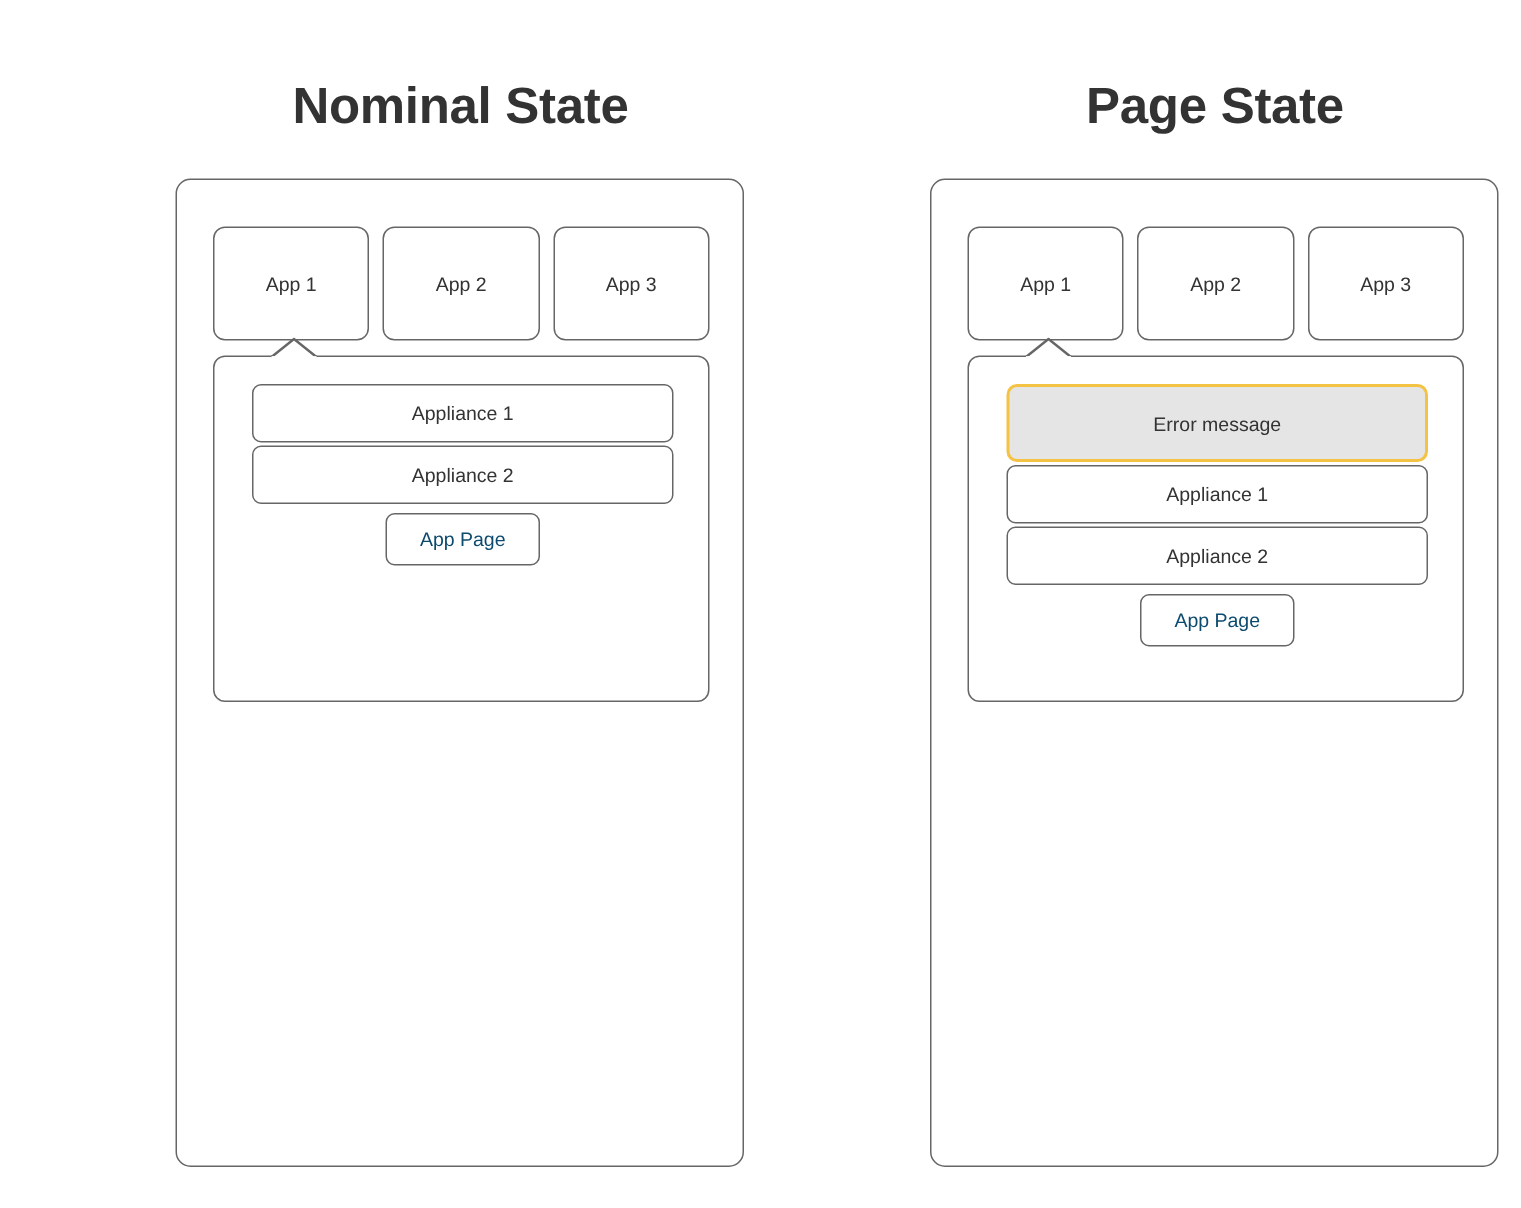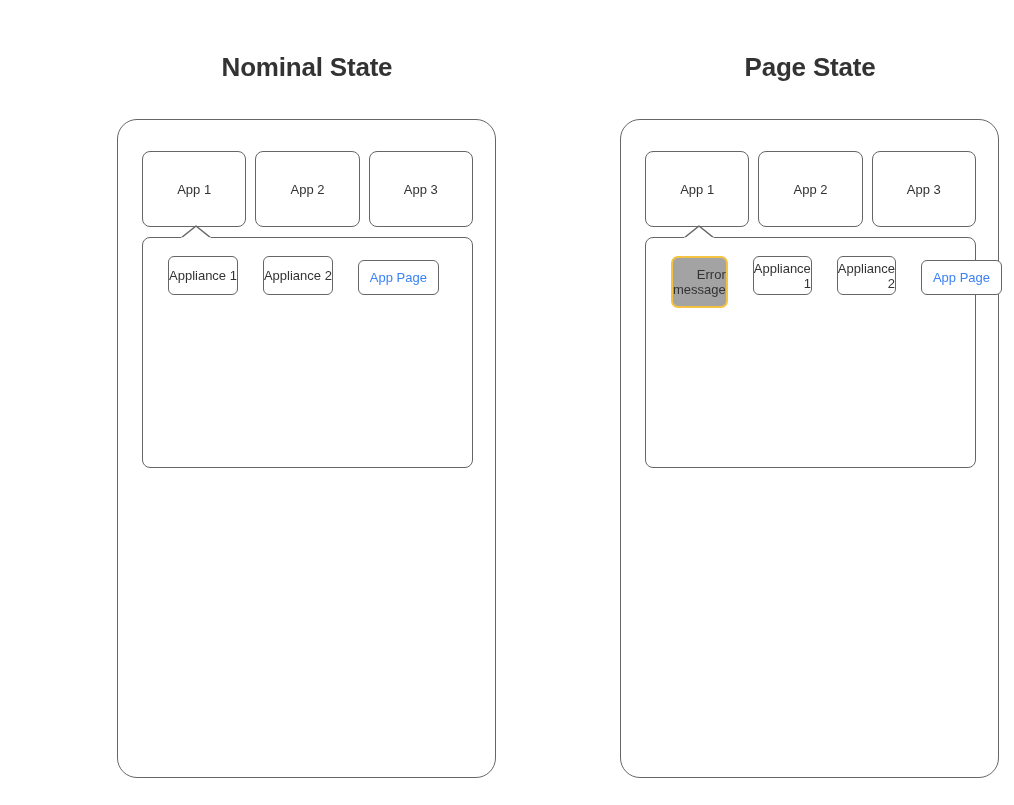--- a/index.html
+++ b/index.html
@@ -28,36 +28,36 @@
   }
   .diagram.nominal { left: 117px; width: 380px; }
   .diagram.error   { left: 620px; width: 380px; }
 
   .state-title {
     position: absolute;
     top: 52px;
     left: 0;
     width: 380px;
     text-align: center;
-    font-size: 26px;
+    font-size: 34px;
     font-weight: bold;
     color: #333333;
     letter-spacing: -0.2px;
     white-space: nowrap;
   }
 
   
   .device-frame {
     position: absolute;
     top: 119px;
     left: 0;
     width: 379px;
     height: 659px;
     border: 1.6px solid #666666;
-    border-radius: 20px;
+    border-radius: 10px;
     background: #ffffff;
     box-sizing: border-box;
   }
 
   
   .app-tabs {
     position: absolute;
     top: 31px;
     left: 24px;
     width: 331px;
@@ -101,63 +101,62 @@
     height: 14px;
     overflow: visible;
   }
 
   .panel-inner {
     position: absolute;
     top: 18px;
     left: 25px;
     width: 281px;
     display: flex;
-    flex-direction: row;
+    flex-direction: column;
     align-items: stretch;
-    gap: 25px;
-    text-align: right;
+    gap: 2px;
   }
 
   .list-row {
     height: 39px;
     border: 1.6px solid #666666;
     border-radius: 6px;
     background: #ffffff;
     display: flex;
     align-items: center;
     justify-content: center;
     font-size: 13px;
     color: #333333;
     box-sizing: border-box;
   }
 
   .list-row.error-row {
     height: 52px;
     border: 2px solid #f5c344;
-    background: #a3a3a3;
+    background: #e5e5e5;
     border-radius: 7px;
     color: #333333;
   }
 
   .app-page-wrap {
     display: flex;
     justify-content: center;
     margin-top: 4px;
   }
   .app-page-button {
-    width: 81px;
+    width: 103px;
     height: 35px;
     border: 1.6px solid #666666;
     border-radius: 6px;
     background: #ffffff;
     display: flex;
     align-items: center;
     justify-content: center;
     font-size: 13px;
-    color: #3b82f6;
+    color: #0c4a6e;
     box-sizing: border-box;
   }
 </style>
 </head>
 <body>
 
 <div class="canvas">
 
   <div class="diagram nominal">
 

